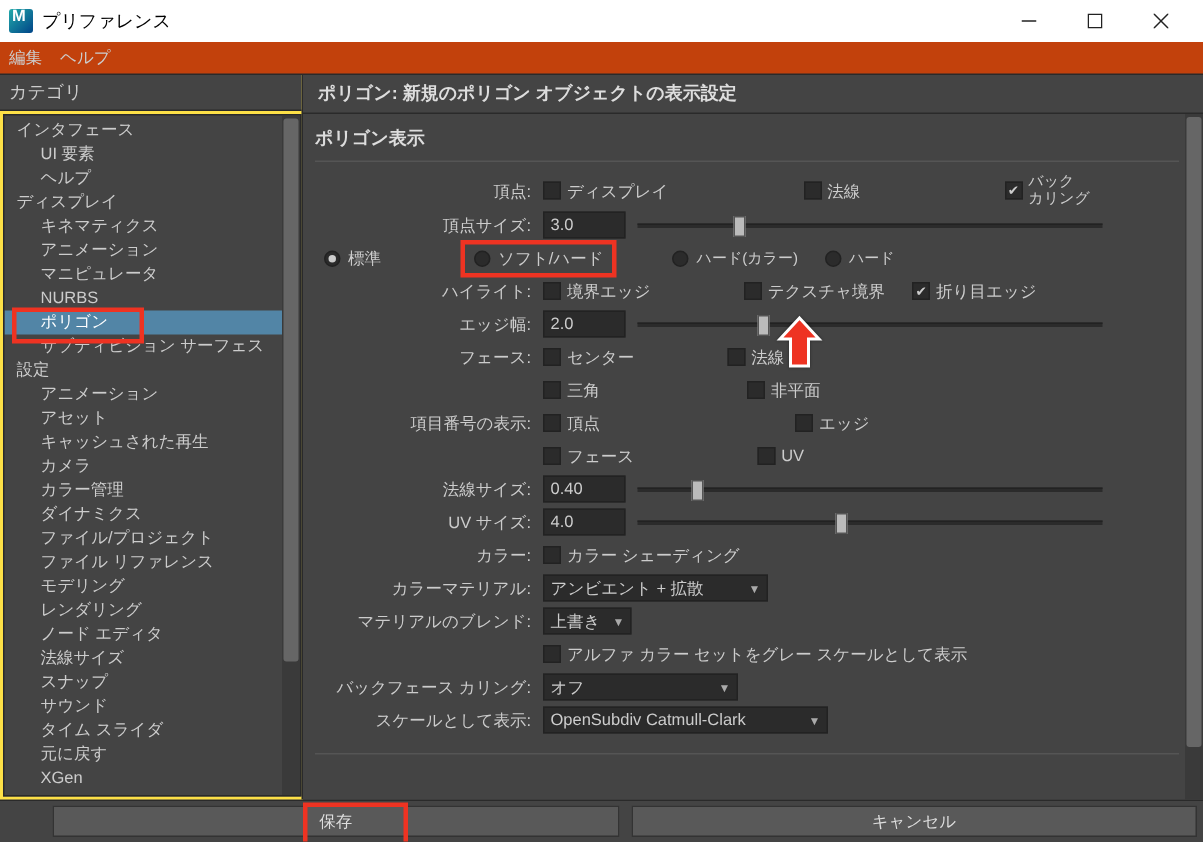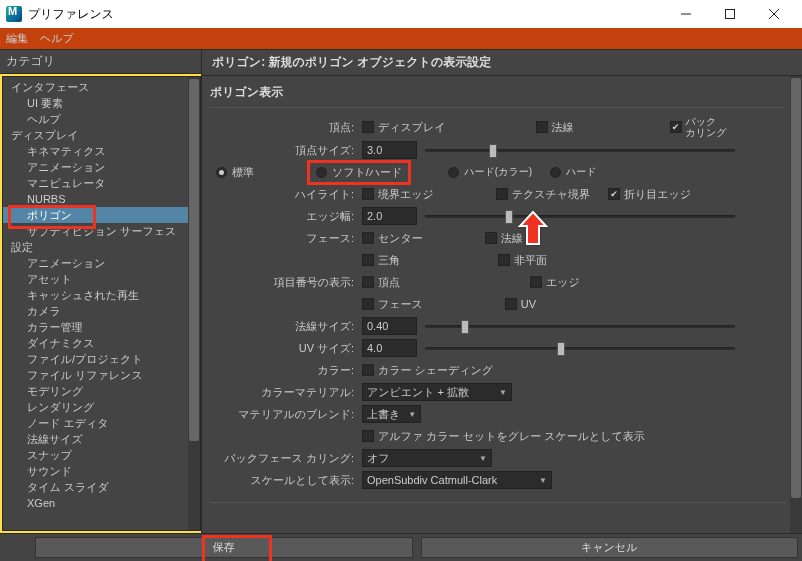--- a/index.html
+++ b/index.html
@@ -111,20 +111,21 @@
           <div class="cat-item indent1">ダイナミクス</div>
           <div class="cat-item indent1">ファイル/プロジェクト</div>
           <div class="cat-item indent1">ファイル リファレンス</div>
           <div class="cat-item indent1">モデリング</div>
           <div class="cat-item indent1">レンダリング</div>
           <div class="cat-item indent1">ノード エディタ</div>
           <div class="cat-item indent1">法線サイズ</div>
           <div class="cat-item indent1">スナップ</div>
           <div class="cat-item indent1">サウンド</div>
           <div class="cat-item indent1">タイム スライダ</div>
+          <div class="cat-item indent1">元に戻す</div>
           <div class="cat-item indent1">XGen</div>
         </div>
       <div class="scrollbar">
           <div class="thumb"></div>
         </div>
     </div>
   </div>
 
   <div class="mainpane">
     <div class="main-header">ポリゴン: 新規のポリゴン オブジェクトの表示設定</div>

